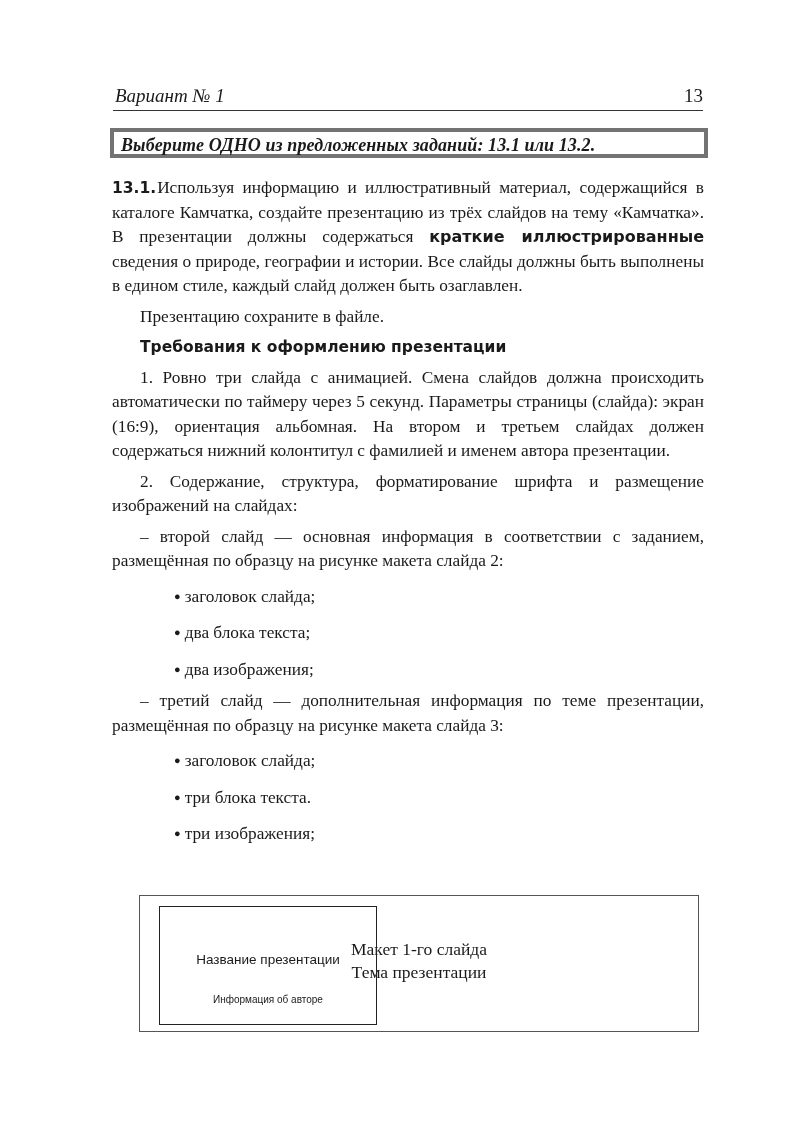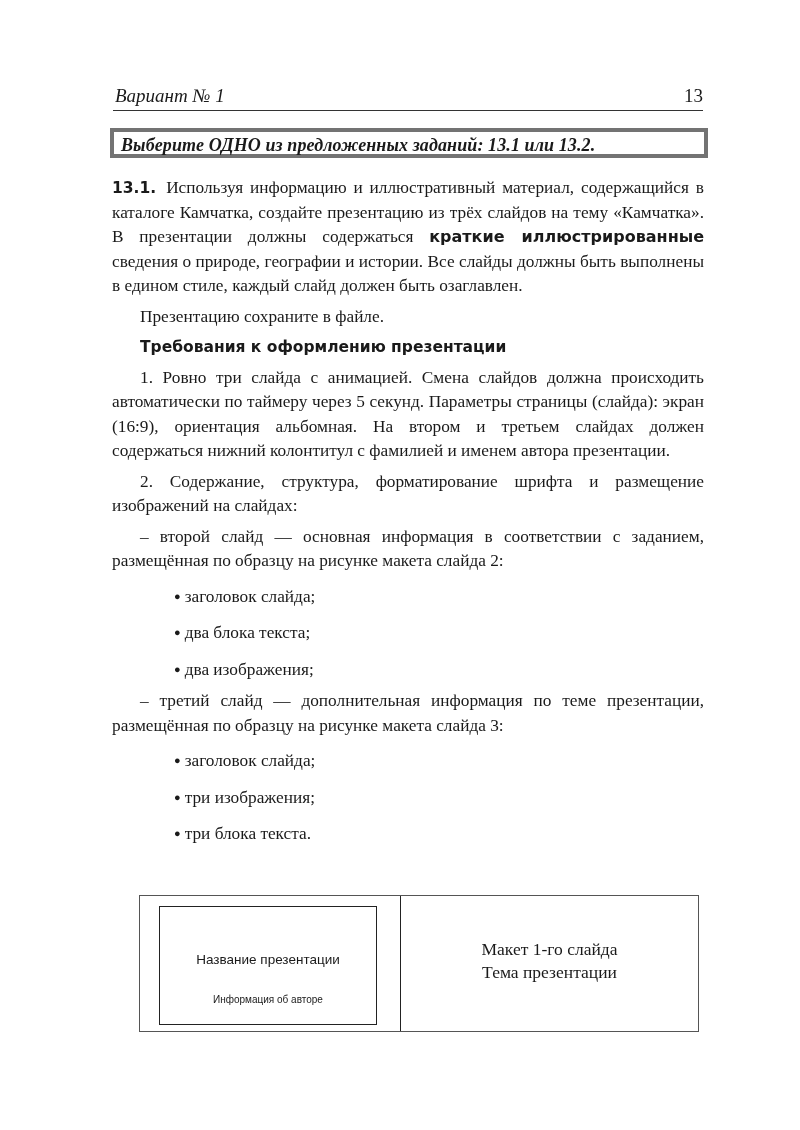--- a/index.html
+++ b/index.html
@@ -9,28 +9,28 @@
             border-bottom: 1px solid #333; }
   .header .variant { position: absolute; left: 2px; top: 1px; font-style: italic; font-size: 19px; }
   .header .pagenum { position: absolute; right: 0; top: 1px; font-size: 19px; }
   .task-box { position: absolute; left: 110px; top: 128px; width: 598px; height: 30px;
               border: 4px solid #737373; box-sizing: border-box; }
   .task-box span { position: absolute; left: 7px; top: 3px; font-style: italic; font-weight: bold; font-size: 18px; letter-spacing: 0.1px; }
   .content { position: absolute; left: 112px; top: 176px; width: 592px; font-size: 17.3px; line-height: 24.5px; }
   .content p { margin: 0; text-align: justify; }
   .indent { text-indent: 28px; }
   .gap { margin-top: 6px !important; }
-  .num { font-weight: bold; font-family: "DejaVu Sans", sans-serif; font-size: 15.5px; margin-right: 10px; }
+  .num { font-weight: bold; font-family: "DejaVu Sans", sans-serif; font-size: 15.5px; margin-right: 1px; }
   .bold { font-weight: bold; font-family: "DejaVu Sans", sans-serif; font-size: 16px; }
   .heading { font-weight: bold; font-family: "DejaVu Sans", sans-serif; font-size: 15.5px; text-indent: 28px; }
   .bullets { margin: 0; padding: 0; list-style: none; }
   .bullets li { padding-left: 62px; margin-top: 11px; }
   .bullets li::before { content: "\25CF"; font-size: 11px; margin-right: 4px; position: relative; top: -2px; }
   .layout-table { position: absolute; left: 139px; top: 895px; width: 560px; height: 137px;
-                  border: 1px solid #555; box-sizing: border-box; display: flex; }
+                  border: 1px solid #555; box-sizing: border-box; display: flex; flex-direction: column; }
   .layout-table .cell-left { width: 260px; border-right: 1px solid #222; position: relative; }
   .slide-thumb { position: absolute; left: 19px; top: 10px; width: 218px; height: 119px;
                  border: 1px solid #222; box-sizing: border-box; font-family: "Liberation Sans", sans-serif; text-align: center; }
   .slide-thumb .t { position: absolute; left: 0; right: 0; top: 45px; font-size: 13.5px; }
   .slide-thumb .s { position: absolute; left: 0; right: 0; top: 87px; font-size: 10px; }
   .cell-right { flex: 1; display: flex; flex-direction: column; align-items: center; justify-content: center; font-size: 17.5px; line-height: 23px; padding-bottom: 6px; }
 </style>
 </head>
 <body>
 
@@ -51,22 +51,22 @@
   <p class="indent gap">2. Содержание, структура, форматирование шрифта и размещение изображений на слайдах:</p>
   <p class="indent gap">– второй слайд — основная информация в соответствии с заданием, размещённая по образцу на рисунке макета слайда 2:</p>
   <ul class="bullets">
     <li>заголовок слайда;</li>
     <li>два блока текста;</li>
     <li>два изображения;</li>
   </ul>
   <p class="indent gap">– третий слайд — дополнительная информация по теме презентации, размещённая по образцу на рисунке макета слайда 3:</p>
   <ul class="bullets">
     <li>заголовок слайда;</li>
+    <li>три блока текста.</li>
     <li>три изображения;</li>
-    <li>три блока текста.</li>
   </ul>
 </div>
 
 <div class="layout-table">
   <div class="cell-left">
     <div class="slide-thumb">
       <div class="t">Название презентации</div>
       <div class="s">Информация об авторе</div>
     </div>
   </div>

